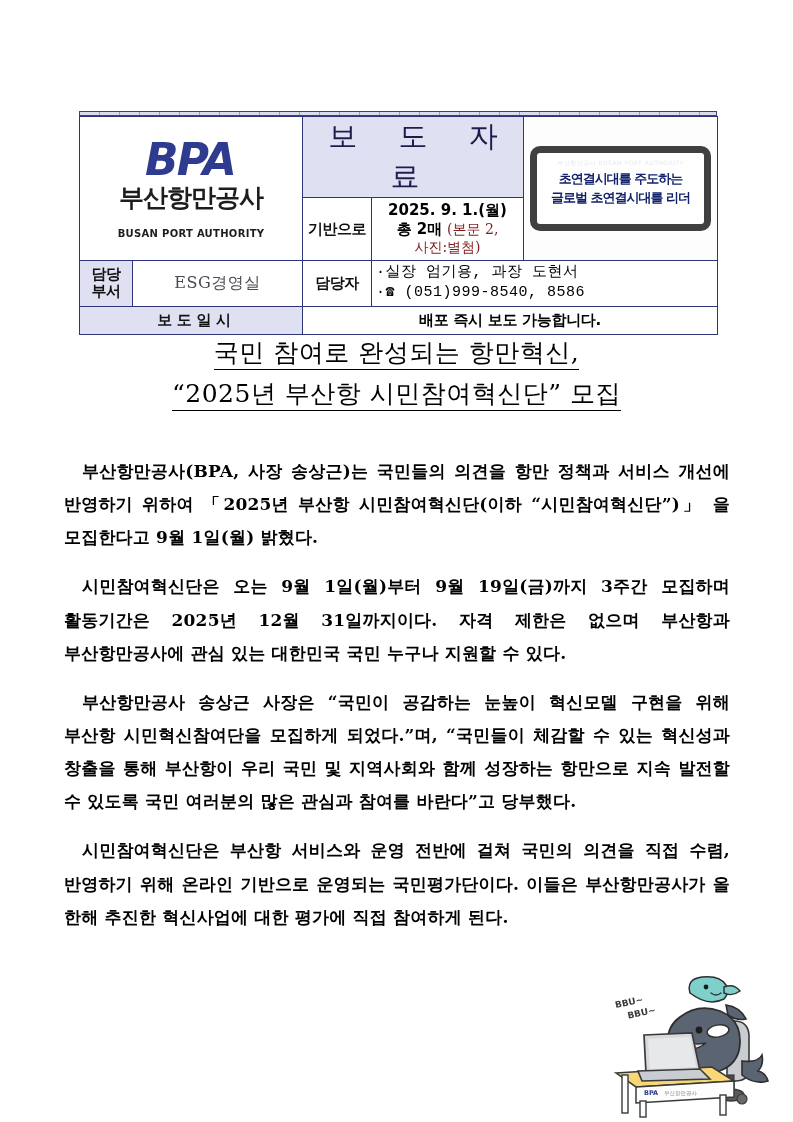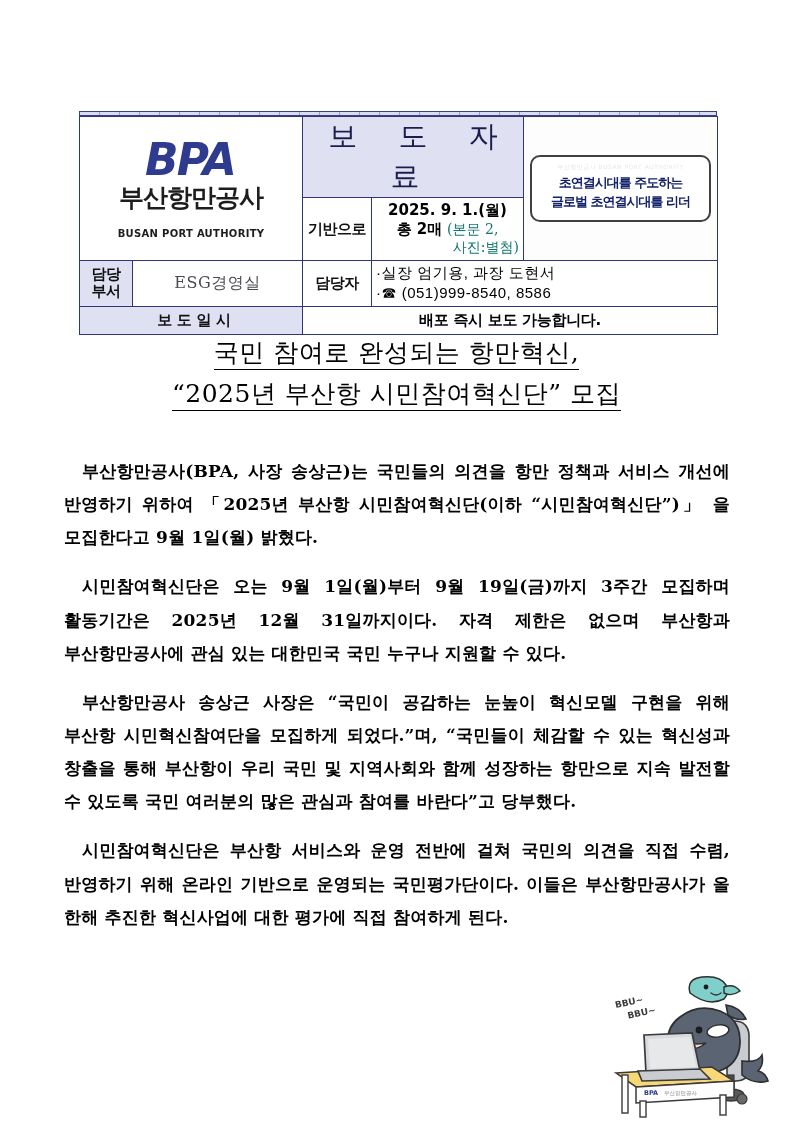--- a/index.html
+++ b/index.html
@@ -149,33 +149,32 @@
   }
   .dist-pages {
     font-family: "DejaVu Sans", "Liberation Sans", sans-serif;
     font-weight: bold;
     font-size: 15px;
   }
   .dist-note {
     font-family: "DejaVu Serif", "Liberation Serif", serif;
     font-weight: normal;
     font-size: 14px;
-    color: #0f766e;
-    text-align: right;
+    color: #7f1d1d;
   }
 
   
   .slogan-cell {
     background: #fdfdfd;
     padding: 6px !important;
   }
   .slogan-box {
-    border: 2px solid #404040;
+    border: 7px solid #404040;
     border-radius: 10px;
-    padding: 7px 4px 9px 4px;
+    padding: 7px 4px 17px 4px;
     background: #ffffff;
   }
   .slogan-faint {
     font-family: "DejaVu Sans", "Liberation Sans", sans-serif;
     font-size: 6px;
     color: #e7e7ef;
     letter-spacing: 0.5px;
     line-height: 1;
     margin-bottom: 4px;
     white-space: nowrap;
@@ -194,21 +193,21 @@
   .esg-cell {
     font-family: "DejaVu Serif", "Liberation Serif", serif;
     font-size: 16px;
     color: #4a4a52;
     letter-spacing: 0.5px;
   }
 
   .contact-cell {
     text-align: left !important;
     padding: 2px 0 2px 4px !important;
-    font-family: Liberation Sans, sans-serif;
+    font-family: Liberation Mono, monospace;
     font-size: 15px;
     line-height: 1.35;
     letter-spacing: 0.5px;
   }
   .contact-line { white-space: nowrap; }
 
   .embargo-cell {
     font-family: "DejaVu Sans", "Liberation Sans", sans-serif;
     font-weight: bold;
     font-size: 15px;

